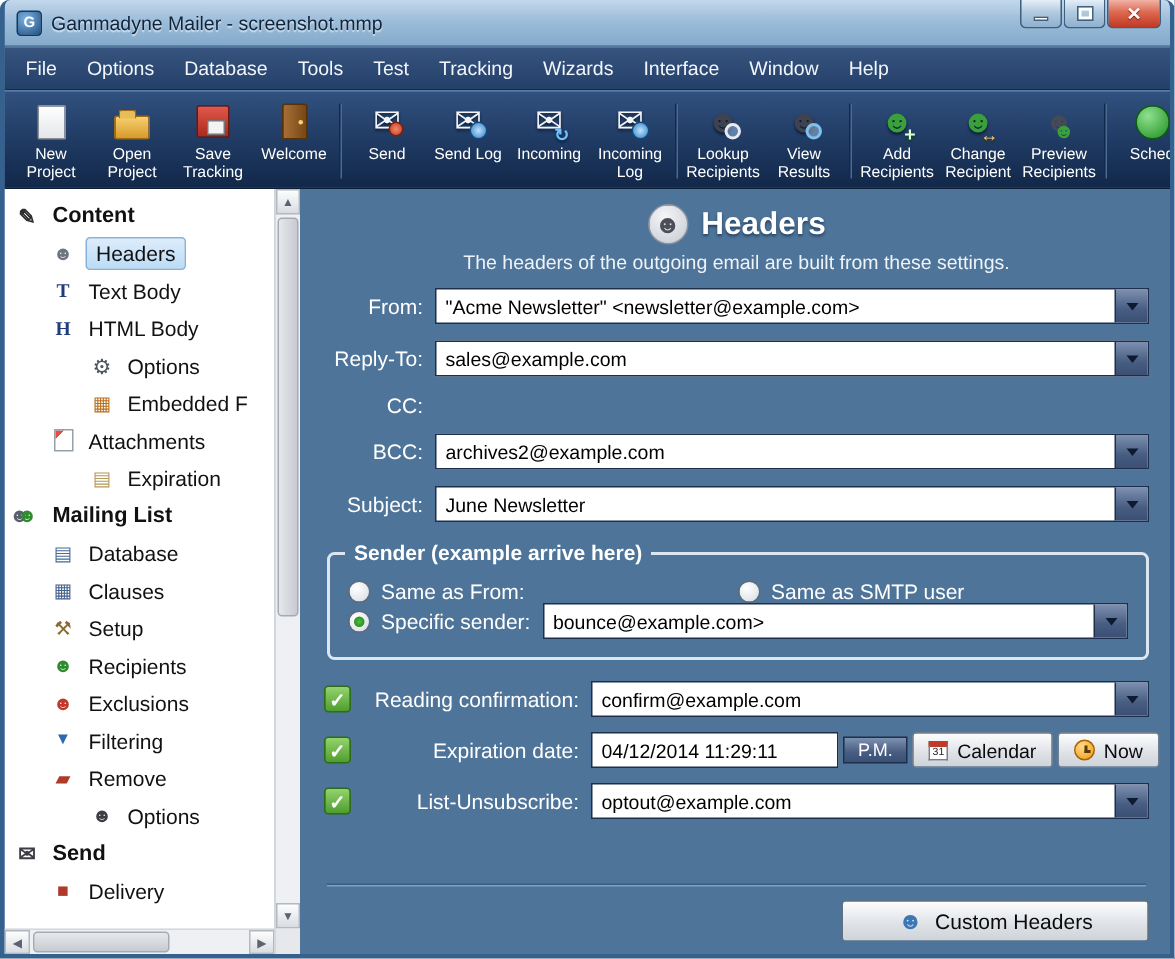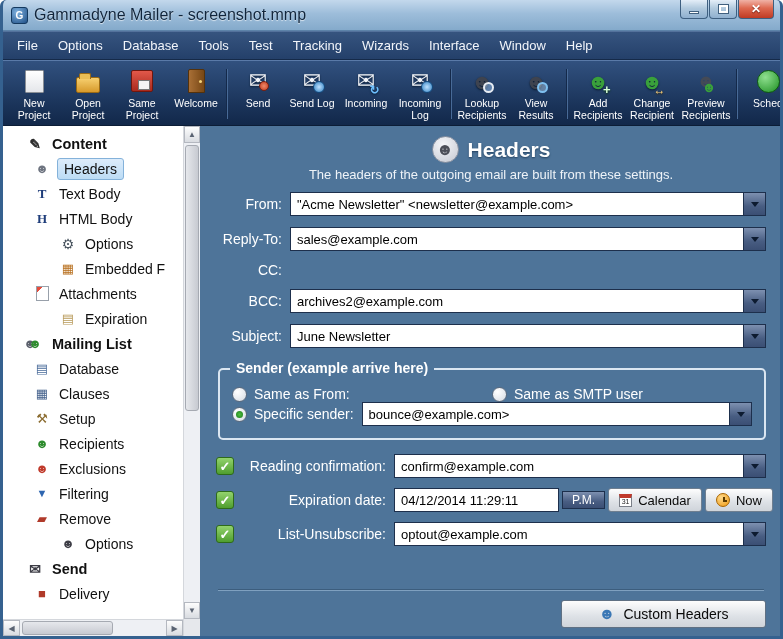--- a/index.html
+++ b/index.html
@@ -9,21 +9,21 @@
             background:#4e7499; overflow:hidden; }
 
   
   .titlebar { height:31px; flex:0 0 31px; position:relative; display:flex; align-items:center;
               background:linear-gradient(#c3d8ec,#9dbdda 45%,#84aacb);
               border-bottom:1px solid #5d83a9; border-radius:4px 4px 0 0; padding-left:8px; }
   .app-icon { width:17px; height:17px; border-radius:3px; margin-right:6px;
               background:radial-gradient(circle at 35% 30%, #7fb2e0, #1f4f86);
               color:#fff; font-size:10px; font-weight:bold; display:flex; align-items:center; justify-content:center;
               border:1px solid #14395f; }
-  .title-text { font-size:16px; color:#10253c; text-shadow:0 1px 1px rgba(255,255,255,.7); }
+  .title-text { font-size:13px; color:#10253c; text-shadow:0 1px 1px rgba(255,255,255,.7); }
   .win-btns { position:absolute; top:0; right:6px; display:flex; gap:1px; }
   .wbtn { width:28px; height:19px; display:flex; align-items:center; justify-content:center;
           border:1px solid #3e5f80; border-top:none; border-radius:0 0 4px 4px;
           background:linear-gradient(#e4eef8,#b2cade 45%,#8fb0cf); cursor:default; }
   .wbtn.close { width:36px; background:linear-gradient(#f0b2a6,#de6950 45%,#bf3a24); }
   .glyph-min { width:10px; height:3px; background:#fff; border:1px solid #40607f; margin-top:7px; }
   .glyph-max { width:9px; height:8px; border:2px solid #fff; outline:1px solid #40607f; }
   .glyph-close { color:#fff; font-size:12px; font-weight:bold; text-shadow:0 1px 1px #6d1408; line-height:1; }
 
   
@@ -64,21 +64,21 @@
   .tico-people::after { content:"☻"; position:absolute; right:3px; bottom:1px; color:#39a03b; font-size:14px; line-height:1; }
   .tico-sched::before { content:""; width:21px; height:21px; border-radius:50%; background:radial-gradient(circle at 35% 30%, #8fe08f, #1e8f22); border:1px solid #0e5c10; }
 
   
   .content { flex:1; display:grid; grid-template-columns:180px 17px 1fr; min-height:0; }
 
   
   .sidebar { background:#fff; display:flex; flex-direction:column; min-height:0; overflow:hidden; }
   .tree { flex:1; overflow:hidden; padding-top:5px; }
   .tree-item { height:25px; display:flex; align-items:center; gap:6px; font-size:14px; color:#111; cursor:default; white-space:nowrap; }
-  .lvl0 { padding-left:23px; font-weight:bold; font-size:14.5px; }
+  .lvl0 { padding-left:6px; font-weight:bold; font-size:14.5px; }
   .lvl1 { padding-left:30px; }
   .lvl2 { padding-left:56px; }
   .tree-item.selected .t-label { background:linear-gradient(#ddecfb,#bcdcf5); border:1px solid #84b2da; border-radius:3px; padding:2px 6px; }
   .t-label { padding:2px 2px; }
 
   .gi { display:inline-flex; width:18px; height:18px; flex:0 0 18px; align-items:center; justify-content:center; font-size:13px; line-height:1; }
   .ic-content::before { content:"✎"; color:#2d2d2d; font-size:14px; }
   .ic-person-grey::before { content:"☻"; color:#6e7480; }
   .ic-T::before { content:"T"; font-family:"Liberation Serif",serif; font-weight:bold; color:#1f3d7a; }
   .ic-H::before { content:"H"; font-family:"Liberation Serif",serif; font-weight:bold; color:#1f3d7a; }
@@ -207,21 +207,21 @@
     <div class="tbtn">
       <div class="tico tico-new"></div>
       <div class="tlabel">New Project</div>
     </div>
     <div class="tbtn">
       <div class="tico tico-open"></div>
       <div class="tlabel">Open Project</div>
     </div>
     <div class="tbtn">
       <div class="tico tico-save"></div>
-      <div class="tlabel">Same Project</div>
+      <div class="tlabel">Save Tracking</div>
     </div>
     <div class="tbtn">
       <div class="tico tico-door"></div>
       <div class="tlabel">Welcome</div>
     </div>
     <div class="tsep"></div>
     <div class="tbtn">
       <div class="tico tico-env badge-red"></div>
       <div class="tlabel">Send</div>
     </div>

